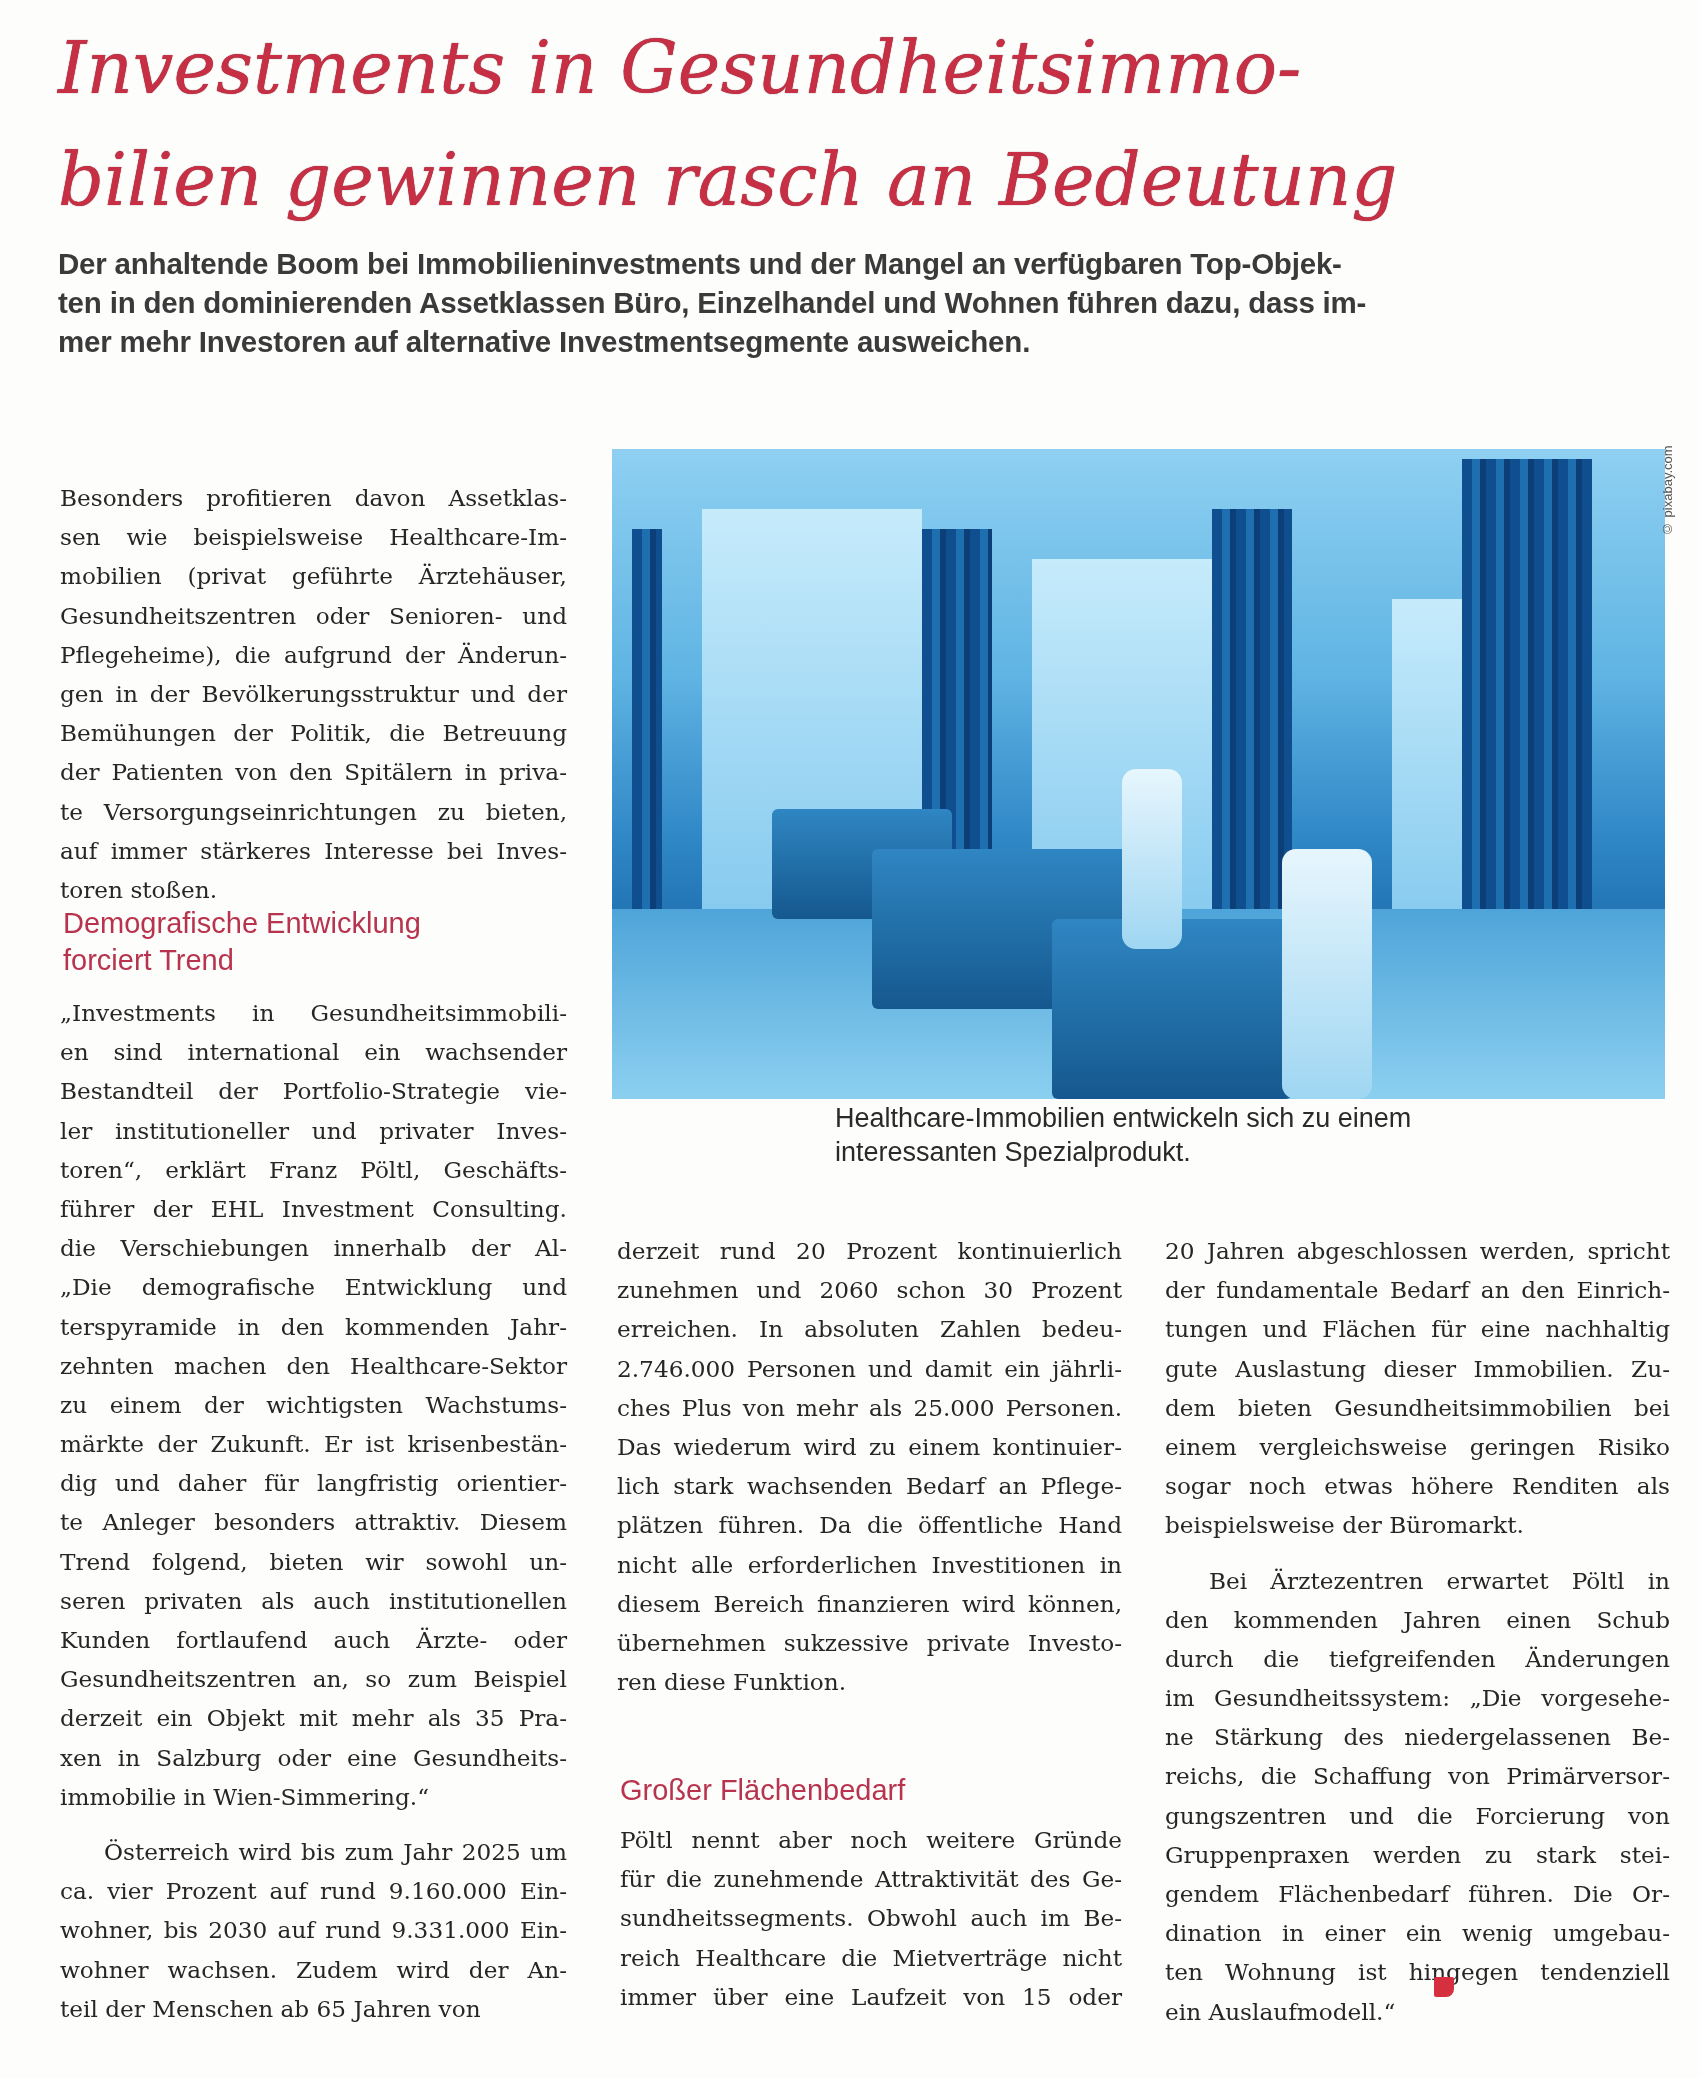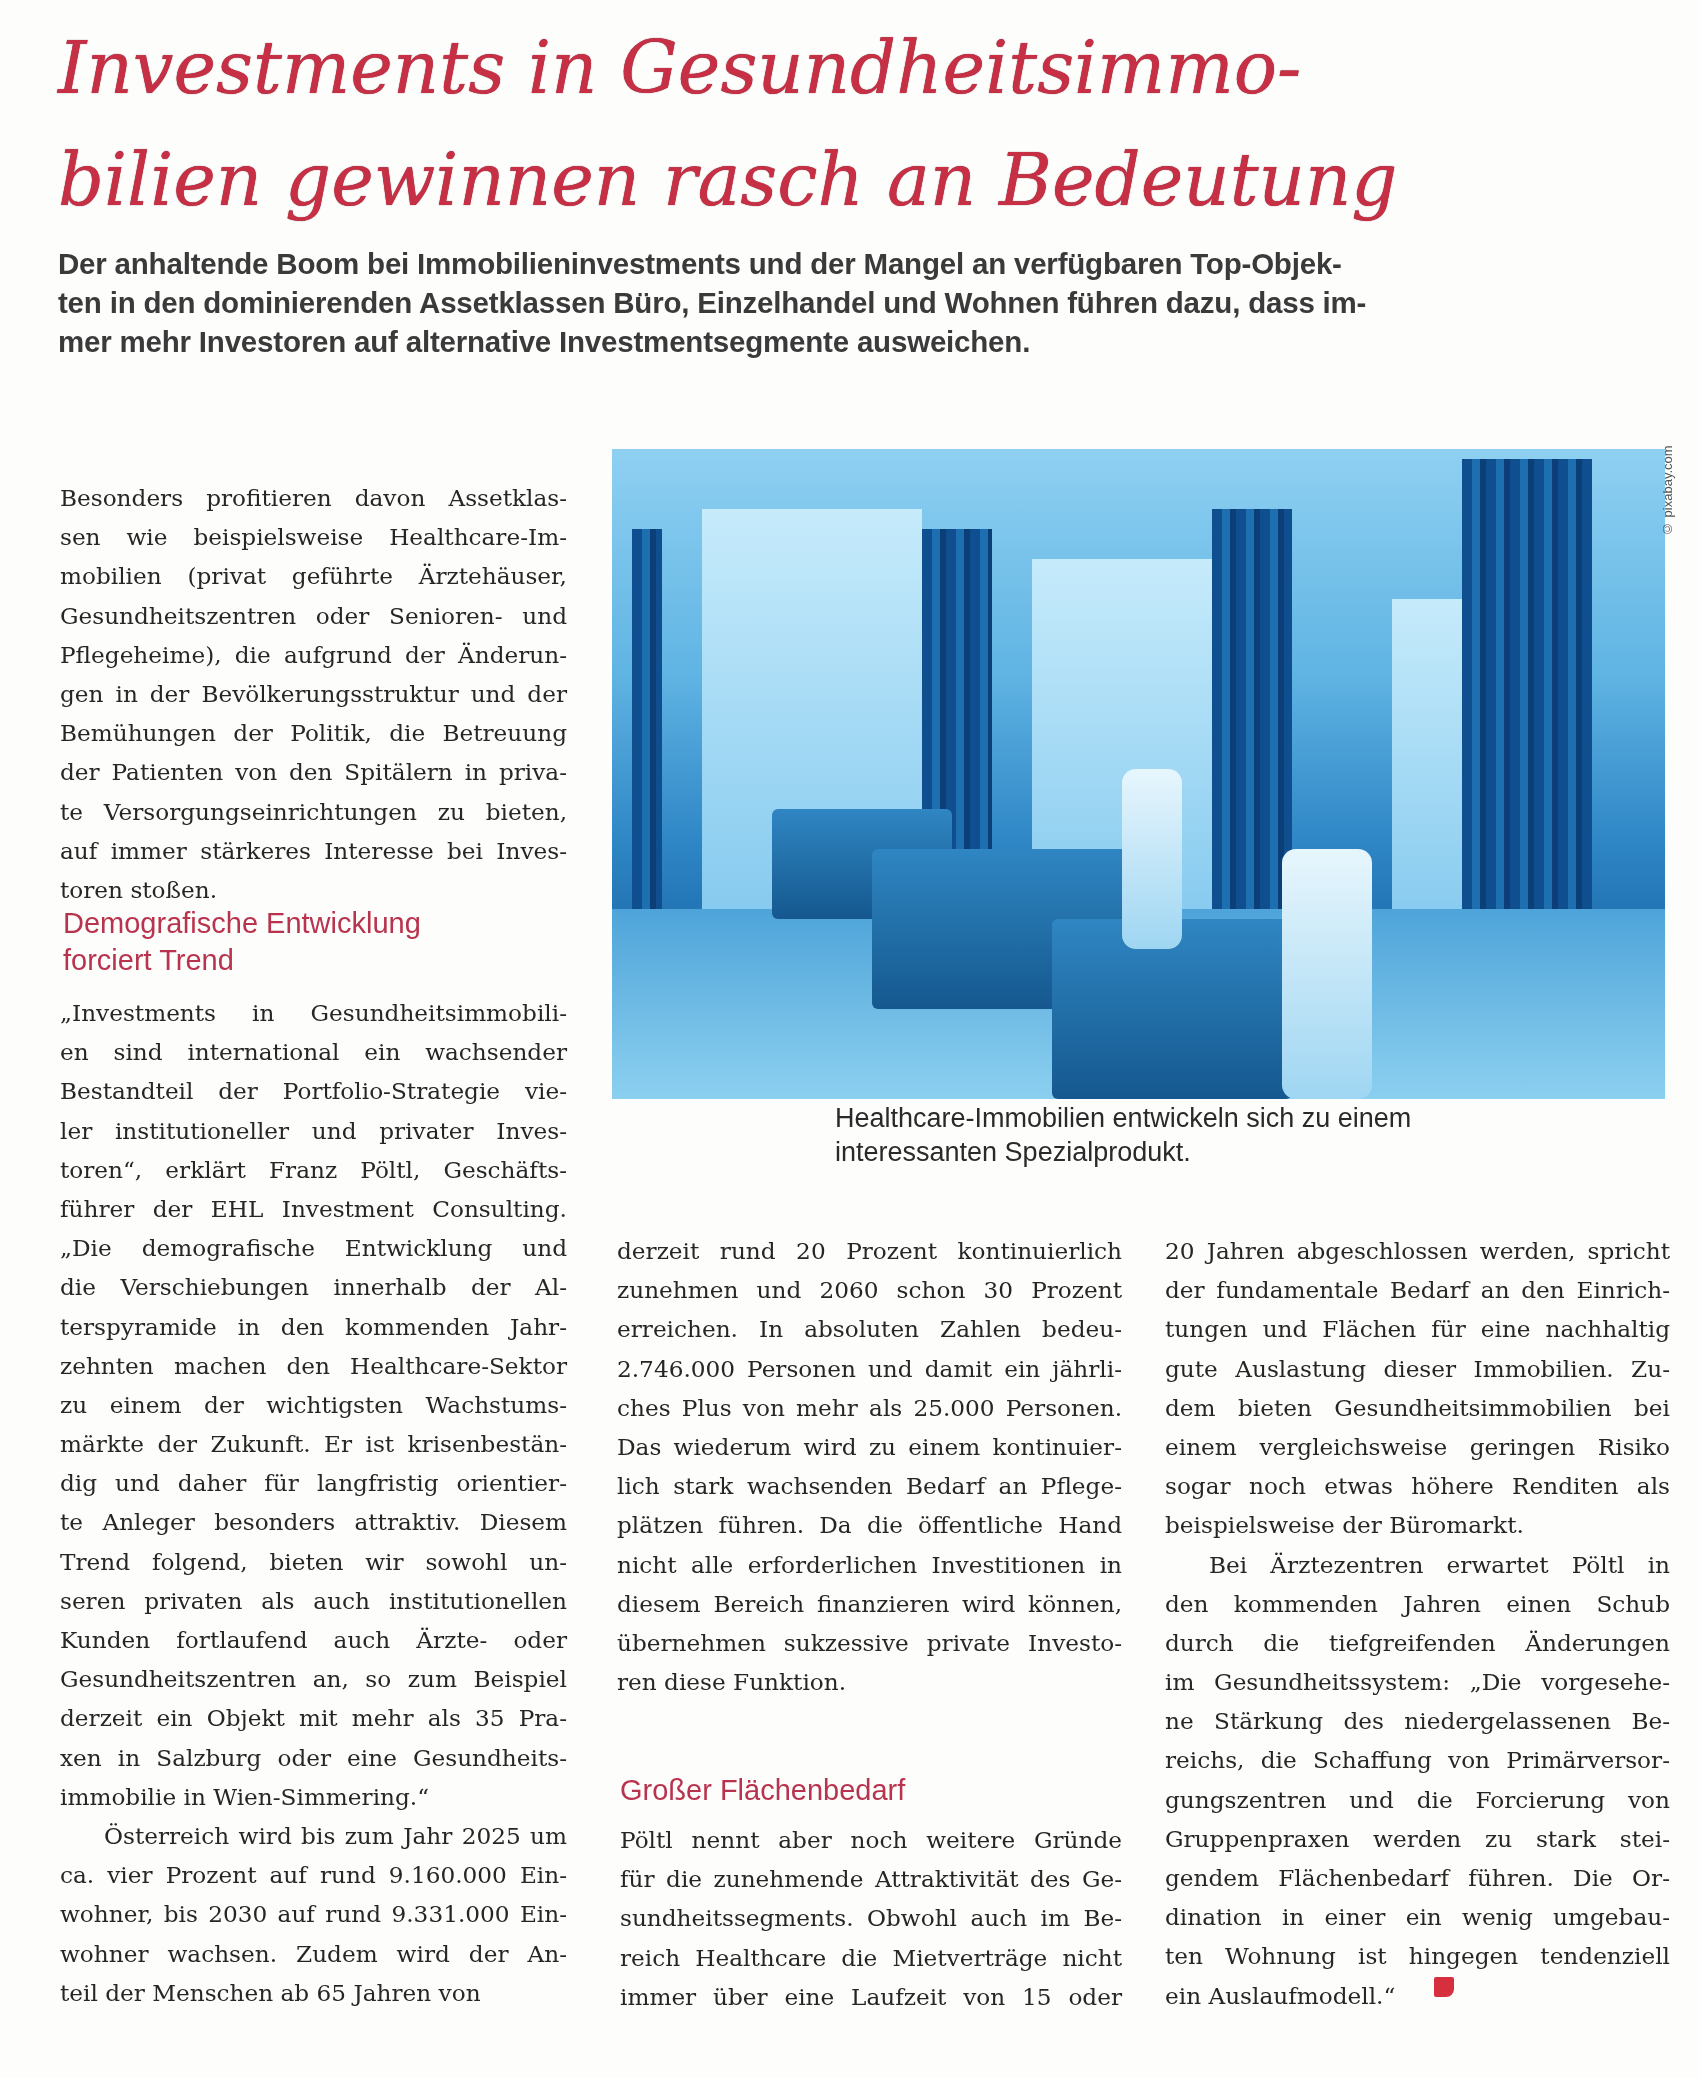--- a/index.html
+++ b/index.html
@@ -17,21 +17,21 @@
     .headline span { display: block; white-space: nowrap; }
     .lead {
       position: absolute; left: 58px; top: 244px; width: 1580px; margin: 0;
       font-family: "Liberation Sans", sans-serif; font-weight: bold; color: #3a3a3a;
       font-size: 29.5px; line-height: 39px; letter-spacing: -0.2px;
     }
     .lead span { display: block; white-space: nowrap; }
     .col { position: absolute; font-size: 23.2px; line-height: 39.2px; color: #262626; }
     .line { display: block; white-space: nowrap; text-align: justify; text-align-last: justify; height: 39.2px; }
     .line.last { text-align-last: left; }
-    .indent { padding-left: 44px; }
+    .indent { padding-left: 44px; margin-top: 16px; }
     .subhead {
       font-family: "Liberation Sans", sans-serif; font-weight: normal; color: #b8334d;
       font-size: 29px; line-height: 37px; margin: 0;
     }
     .subhead span { display: block; white-space: nowrap; }
     #col1a { left: 60px; top: 442px; width: 507px; margin-top: 36px; }
     #col1-subhead { position: absolute; left: 63px; top: 905px; }
     #col1b { left: 60px; top: 993px; width: 507px; }
     #col2a { left: 617px; top: 1231px; width: 505px; }
     #col2-subhead { position: absolute; left: 620px; top: 1772px; }
@@ -96,22 +96,22 @@
   <span>forciert Trend</span>
 </h2>
 
 <div class="col" id="col1b">
     <span class="line">„Investments in Gesundheitsimmobili-</span>
     <span class="line">en sind international ein wachsender</span>
     <span class="line">Bestandteil der Portfolio-Strategie vie-</span>
     <span class="line">ler institutioneller und privater Inves-</span>
     <span class="line">toren“, erklärt Franz Pöltl, Geschäfts-</span>
     <span class="line">führer der EHL Investment Consulting.</span>
+    <span class="line">die Verschiebungen innerhalb der Al-</span>
     <span class="line">„Die demografische Entwicklung und</span>
-    <span class="line">die Verschiebungen innerhalb der Al-</span>
     <span class="line">terspyramide in den kommenden Jahr-</span>
     <span class="line">zehnten machen den Healthcare-Sektor</span>
     <span class="line">zu einem der wichtigsten Wachstums-</span>
     <span class="line">märkte der Zukunft. Er ist krisenbestän-</span>
     <span class="line">dig und daher für langfristig orientier-</span>
     <span class="line">te Anleger besonders attraktiv. Diesem</span>
     <span class="line">Trend folgend, bieten wir sowohl un-</span>
     <span class="line">seren privaten als auch institutionellen</span>
     <span class="line">Kunden fortlaufend auch Ärzte- oder</span>
     <span class="line">Gesundheitszentren an, so zum Beispiel</span>

